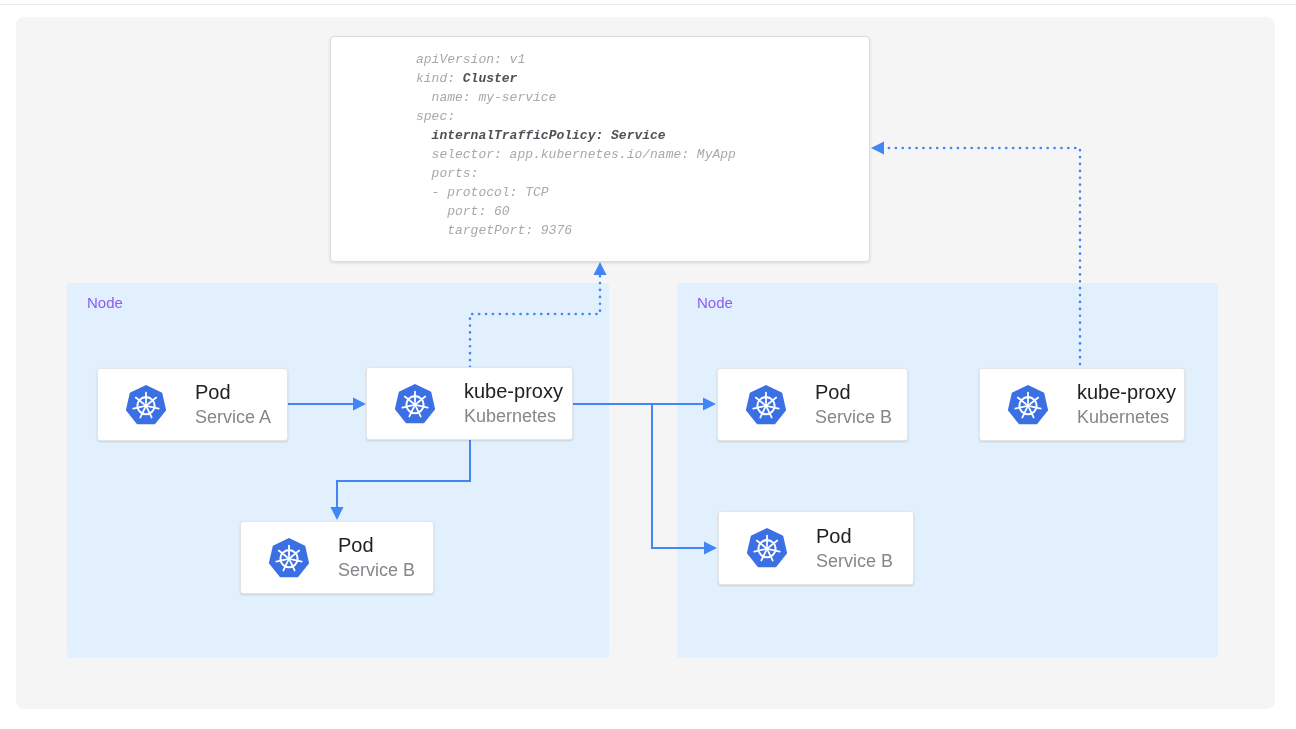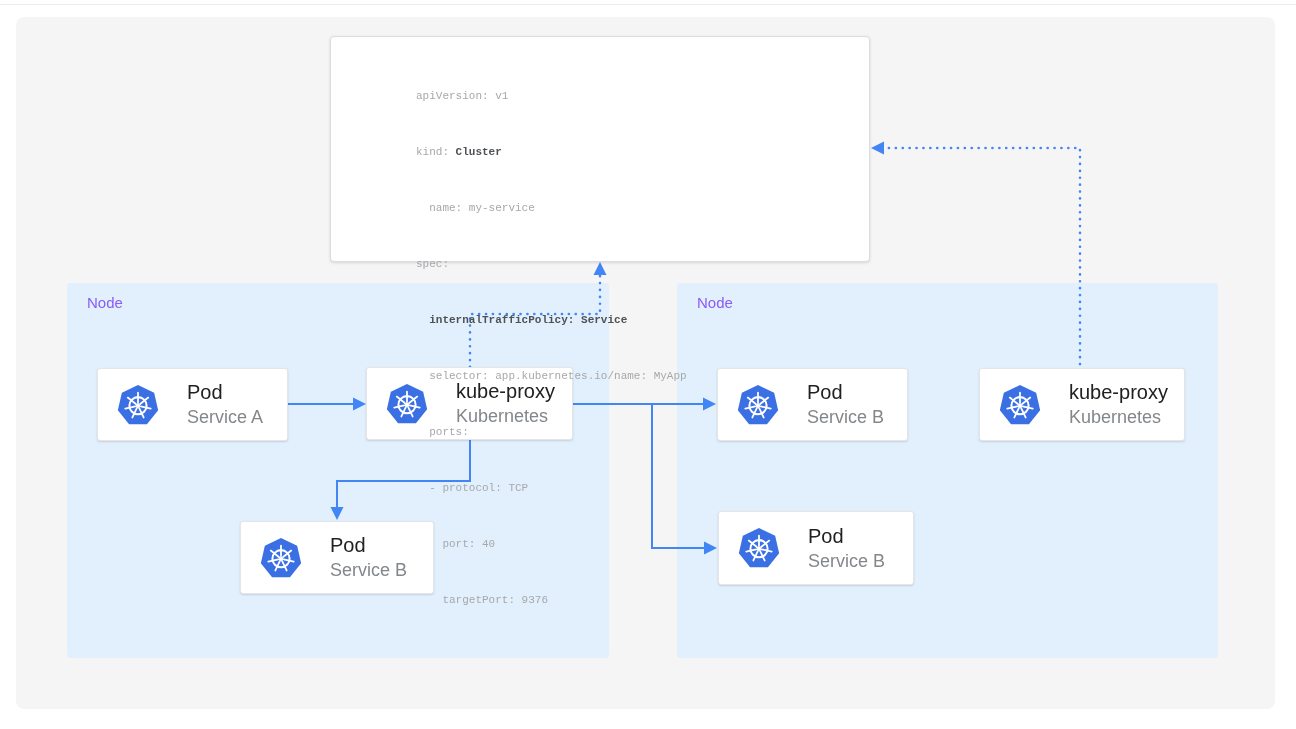--- a/index.html
+++ b/index.html
@@ -19,40 +19,40 @@
     background:var(--canvas-bg);border-radius:8px;}
   .connectors{position:absolute;left:0;top:0;width:1259px;height:692px;z-index:2;}
   .connectors .solid{fill:none;stroke:var(--accent);stroke-width:2px;}
   .connectors .dotted{fill:none;stroke:var(--accent);stroke-width:2.6px;
     stroke-dasharray:0.1 6.8;stroke-linecap:round;}
   .connectors .head{fill:var(--accent);stroke:none;}
   .node{position:absolute;background:var(--node-bg);border-radius:3px;z-index:1;}
   .node-left{left:51px;top:266px;width:542px;height:375px;}
   .node-right{left:661px;top:266px;width:541px;height:375px;}
   .node-label{position:absolute;left:20px;top:11px;font-size:15px;color:#8b5cf6;}
-  .card{position:absolute;display:flex;align-items:center;gap:27px;padding-left:18px;
+  .card{position:absolute;display:flex;align-items:center;gap:27px;padding-left:26px;
     background:#fff;border:1px solid #e3e5e8;border-radius:3px;
     box-shadow:0 1px 2px rgba(60,64,67,.18);z-index:3;}
   .card-title{font-size:20px;color:#212124;margin-bottom:3px;}
   .card-subtitle{font-size:18px;color:#83878b;}
   .k8s-icon{display:block;width:44px;height:44px;flex:0 0 44px;}
   .k8s-hept{fill:var(--k8s-blue);}
   .card-pod-a{left:81px;top:351px;width:191px;height:73px;}
   .card-kp-left{left:350px;top:350px;width:207px;height:73px;}
   .card-pod-b-left{left:224px;top:504px;width:194px;height:73px;}
   .card-pod-b-rt{left:701px;top:351px;width:191px;height:73px;}
   .card-pod-b-rb{left:702px;top:494px;width:196px;height:74px;}
   .card-kp-right{left:963px;top:351px;width:206px;height:73px;}
   .yaml-card{position:absolute;left:314px;top:19px;width:540px;height:226px;
     background:#fff;border:1px solid #dadce0;border-radius:4px;
     box-shadow:0 1px 3px rgba(0,0,0,.12);z-index:4;
     padding:13px 10px 0 85px;}
   .code-line{font-family:"Liberation Mono","DejaVu Sans Mono",monospace;
-    font-size:11px;line-height:19px;
-    color:var(--code-gray);white-space:pre;margin-top:37px;}
+    font-style:italic;font-size:13px;line-height:19px;
+    color:var(--code-gray);white-space:pre;}
   .code-line .b{font-weight:bold;color:var(--code-dark);}
 </style>
 </head>
 <body>
 
 <div class="page">
   <div class="top-divider"></div>
 
   <div class="canvas">
 
@@ -83,21 +83,21 @@
 
     <div class="yaml-card">
       <div class="code-line"><span>apiVersion: v1</span><span class="b"></span></div>
       <div class="code-line"><span>kind: </span><span class="b">Cluster</span></div>
       <div class="code-line"><span>  name: my-service</span><span class="b"></span></div>
       <div class="code-line"><span>spec:</span><span class="b"></span></div>
       <div class="code-line"><span>  </span><span class="b">internalTrafficPolicy: Service</span></div>
       <div class="code-line"><span>  selector: app.kubernetes.io/name: MyApp</span><span class="b"></span></div>
       <div class="code-line"><span>  ports:</span><span class="b"></span></div>
       <div class="code-line"><span>  - protocol: TCP</span><span class="b"></span></div>
-      <div class="code-line"><span>    port: 40</span><span class="b"></span></div>
+      <div class="code-line"><span>    port: 60</span><span class="b"></span></div>
       <div class="code-line"><span>    targetPort: 9376</span><span class="b"></span></div>
     </div>
 
     <div class="card card-pod-a">
       <svg class="k8s-icon" viewBox="0 0 64 64">
         <polygon class="k8s-hept" points="32,3 55.5,14.3 61.3,39.7 45,60 19,60 2.7,39.7 8.5,14.3"></polygon>
         <g stroke="#fff" stroke-width="2.6" stroke-linecap="round" fill="none">
           <circle cx="32" cy="33" r="12.5" stroke-width="3"></circle>
           <line x1="32" y1="29" x2="32" y2="14"></line>
           <line x1="35.1" y1="30.5" x2="46.9" y2="21.2"></line>

